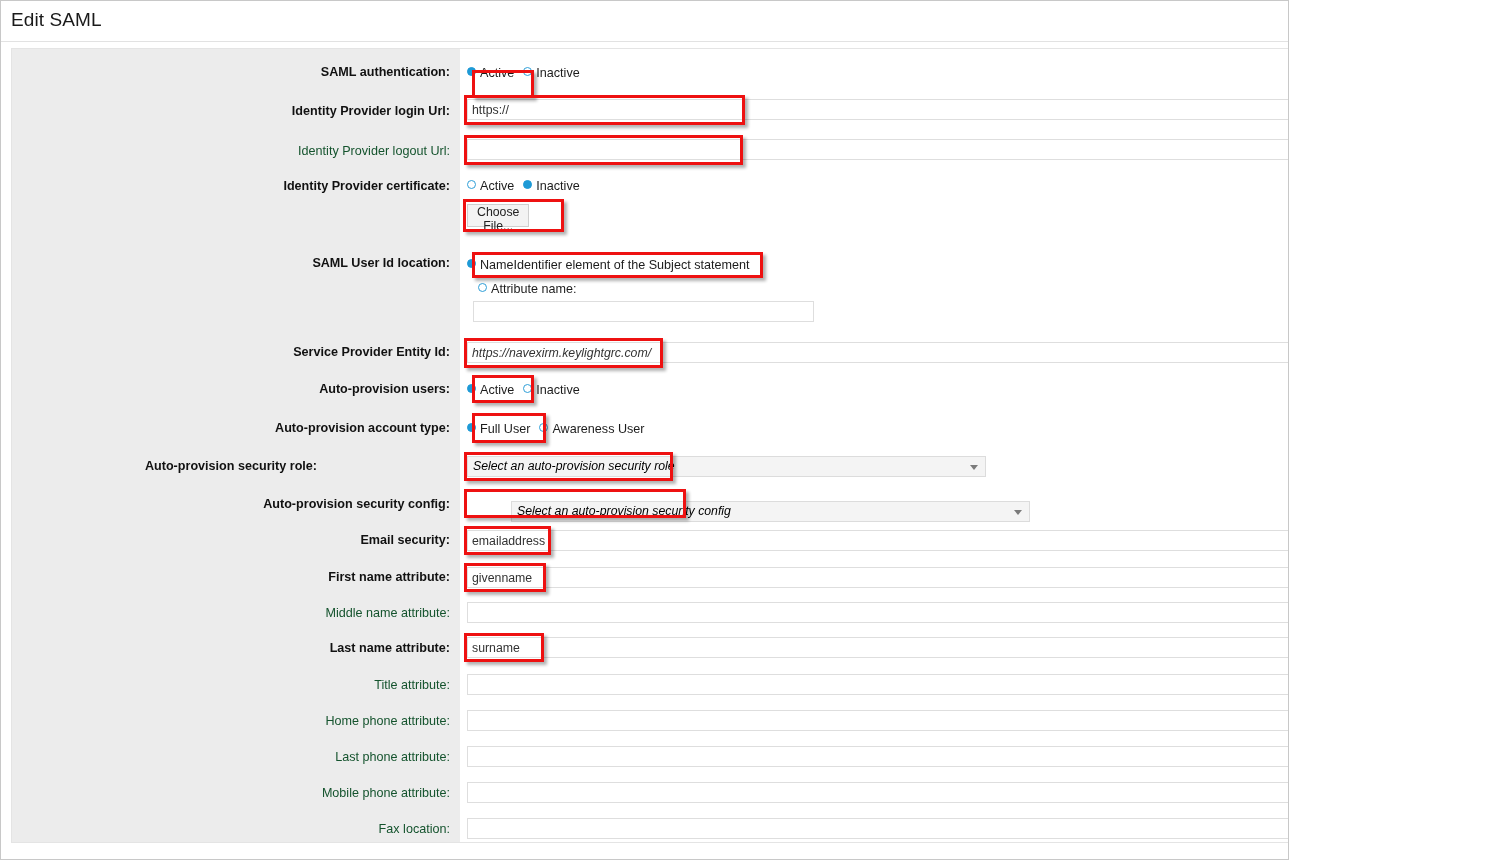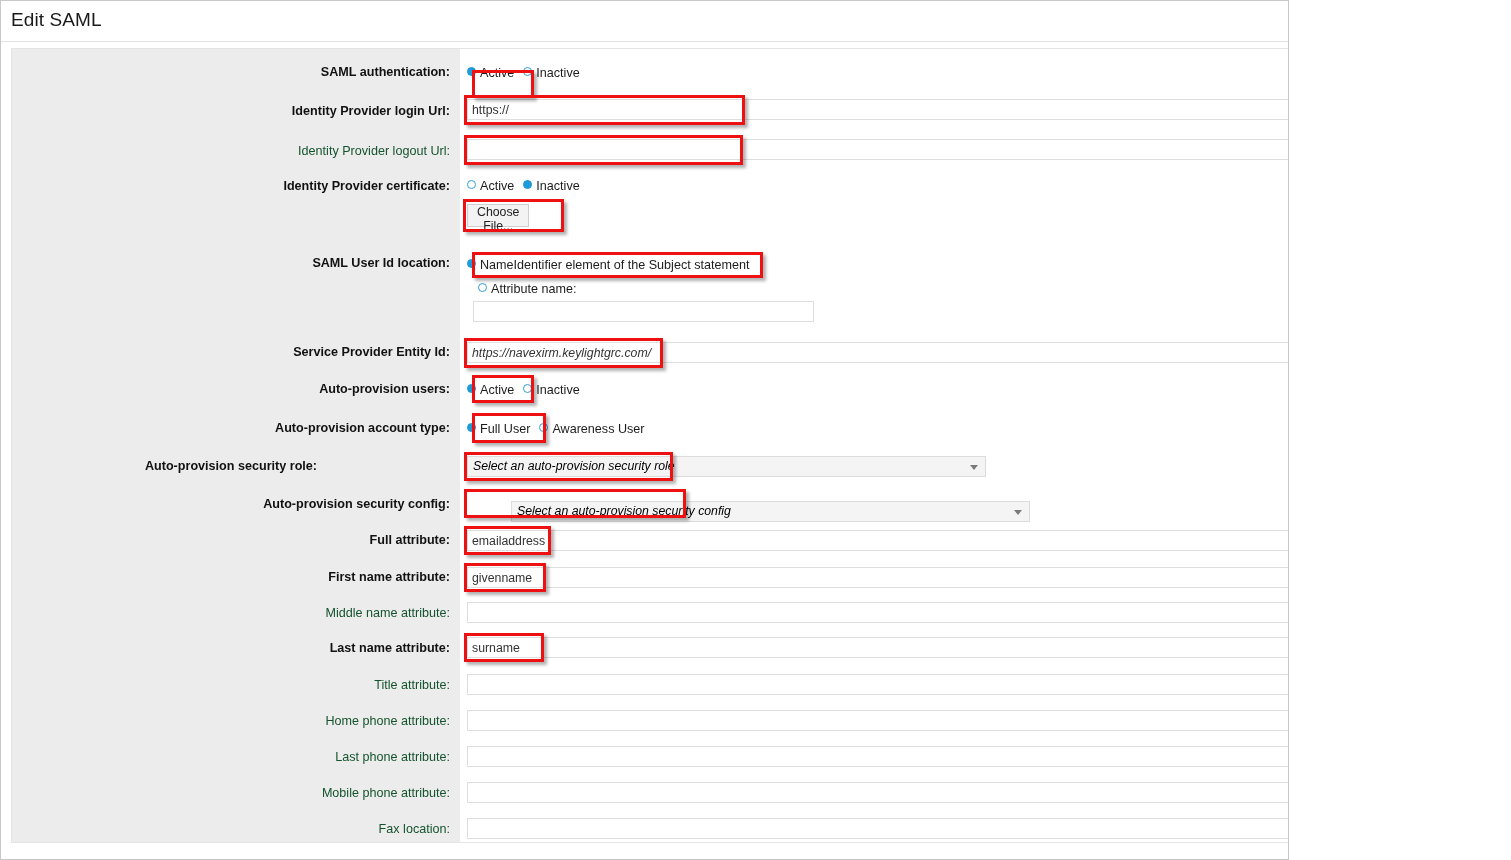--- a/index.html
+++ b/index.html
@@ -212,21 +212,21 @@
           <div class="lbl req" style="top: 4px;">Auto-provision security config:</div>
           <div class="fieldwrap" style="top: 0px;">
             <div class="ddl" style="left: 0px; top: 8px; width: 519px; margin-left: 44px;">
               <div class="ddl-text">Select an auto-provision security config</div>
               <div class="ddl-arrow"></div>
             </div>
           </div>
           <div class="hl" style="left: 452px; top: -4px; width: 222px; height: 29px;"></div>
         </div>
         <div class="row" style="top: 481px;">
-          <div class="lbl req" style="top: 3px;">Full attribute:</div>
+          <div class="lbl req" style="top: 3px;">Email security:</div>
           <div class="fieldwrap" style="top: 0px;">
             <input type="text" class="tin" value="emailaddress" style="left: 0px; top: 0px; width: 987px;">
           </div>
           <div class="hl" style="left: 452px; top: -4px; width: 87px; height: 29px;"></div>
         </div>
         <div class="row" style="top: 518px;">
           <div class="lbl req" style="top: 3px;">First name attribute:</div>
           <div class="fieldwrap" style="top: 0px;">
             <input type="text" class="tin" value="givenname" style="left: 0px; top: 0px; width: 987px;">
           </div>

